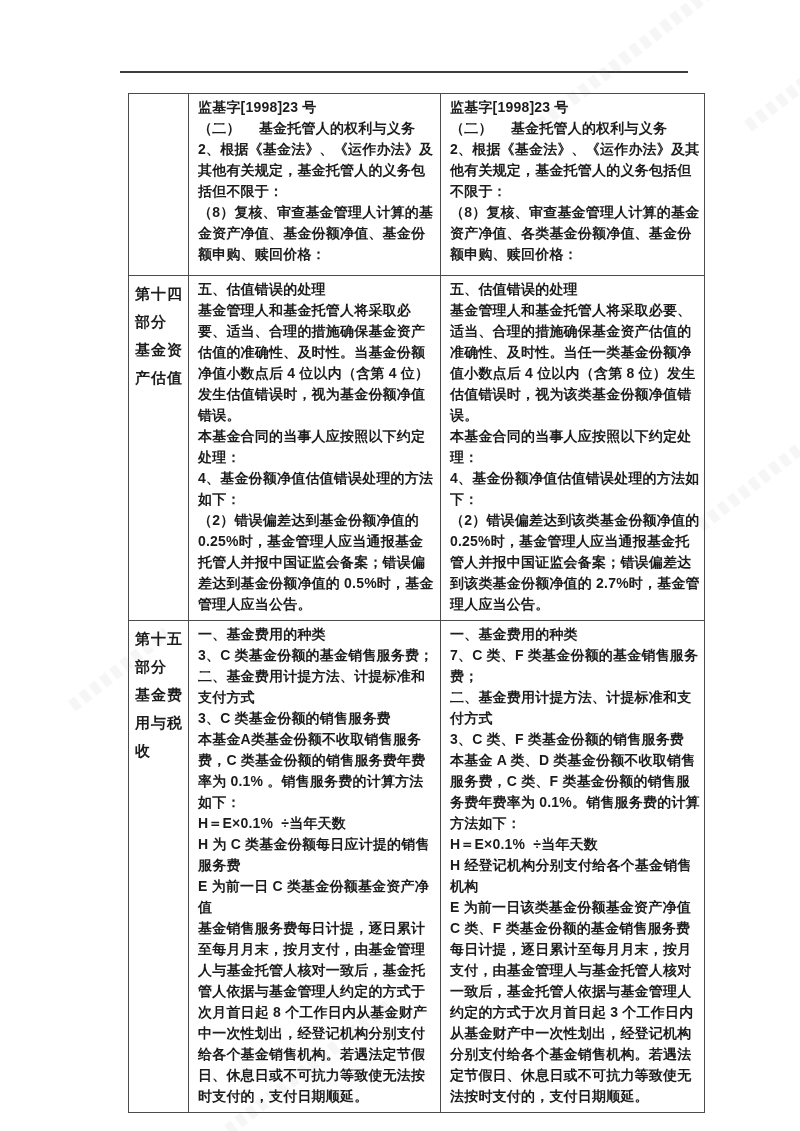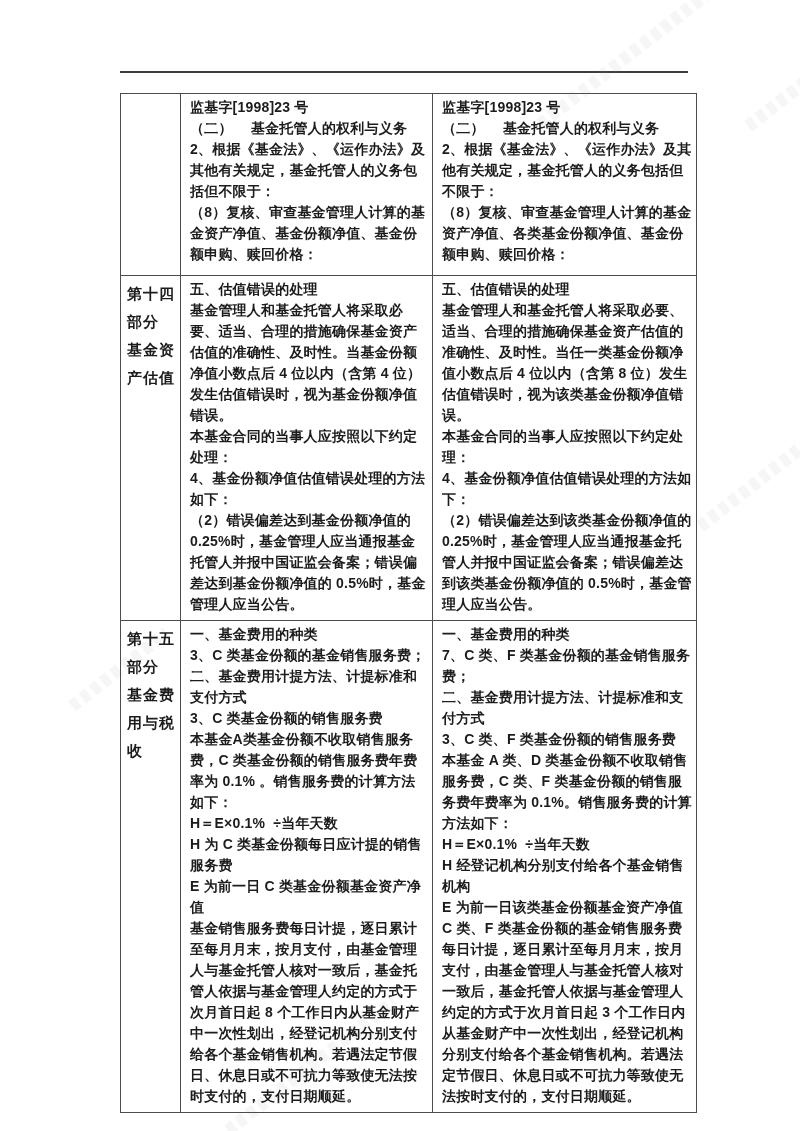--- a/index.html
+++ b/index.html
@@ -18,21 +18,21 @@
   .top-rule {
     position: absolute;
     left: 120px;
     top: 71px;
     width: 568px;
     height: 2px;
     background: #3d3d3d;
   }
   table.doc-table {
     position: absolute;
-    left: 120px;
+    left: 128px;
     top: 93px;
     width: 576px;
     border-collapse: collapse;
     table-layout: fixed;
   }
   .doc-table td {
     border: 1px solid #4c4c4c;
     vertical-align: top;
     padding: 3px 4px 5px 9px;
     font-weight: 600;
@@ -121,21 +121,21 @@
           <p class="para">基金管理人和基金托管人将采取必要、适当、合理的措施确保基金资产估值的准确性、及时性。当基金份额净值小数点后 4 位以内（含第 4 位）发生估值错误时，视为基金份额净值错误。</p>
           <p class="para">本基金合同的当事人应按照以下约定处理：</p>
           <p class="para">4、基金份额净值估值错误处理的方法如下：</p>
           <p class="para">（2）错误偏差达到基金份额净值的 0.25%时，基金管理人应当通报基金托管人并报中国证监会备案；错误偏差达到基金份额净值的 0.5%时，基金管理人应当公告。</p>
         </td>
       <td class="text-cell">
           <p class="para">五、估值错误的处理</p>
           <p class="para">基金管理人和基金托管人将采取必要、适当、合理的措施确保基金资产估值的准确性、及时性。当任一类基金份额净值小数点后 4 位以内（含第 8 位）发生估值错误时，视为该类基金份额净值错误。</p>
           <p class="para">本基金合同的当事人应按照以下约定处理：</p>
           <p class="para">4、基金份额净值估值错误处理的方法如下：</p>
-          <p class="para">（2）错误偏差达到该类基金份额净值的 0.25%时，基金管理人应当通报基金托管人并报中国证监会备案；错误偏差达到该类基金份额净值的 0.5%时，基金管理人应当公告。</p>
+          <p class="para">（2）错误偏差达到该类基金份额净值的 0.25%时，基金管理人应当通报基金托管人并报中国证监会备案；错误偏差达到该类基金份额净值的 2.7%时，基金管理人应当公告。</p>
         </td>
     </tr>
     <tr class="row-fees">
       <td class="section-cell">
           <div class="section-line">第十五部分</div>
           <div class="section-line">基金费用与税收</div>
         </td>
       <td class="text-cell">
           <p class="para">一、基金费用的种类</p>
           <p class="para">3、C 类基金份额的基金销售服务费；</p>

